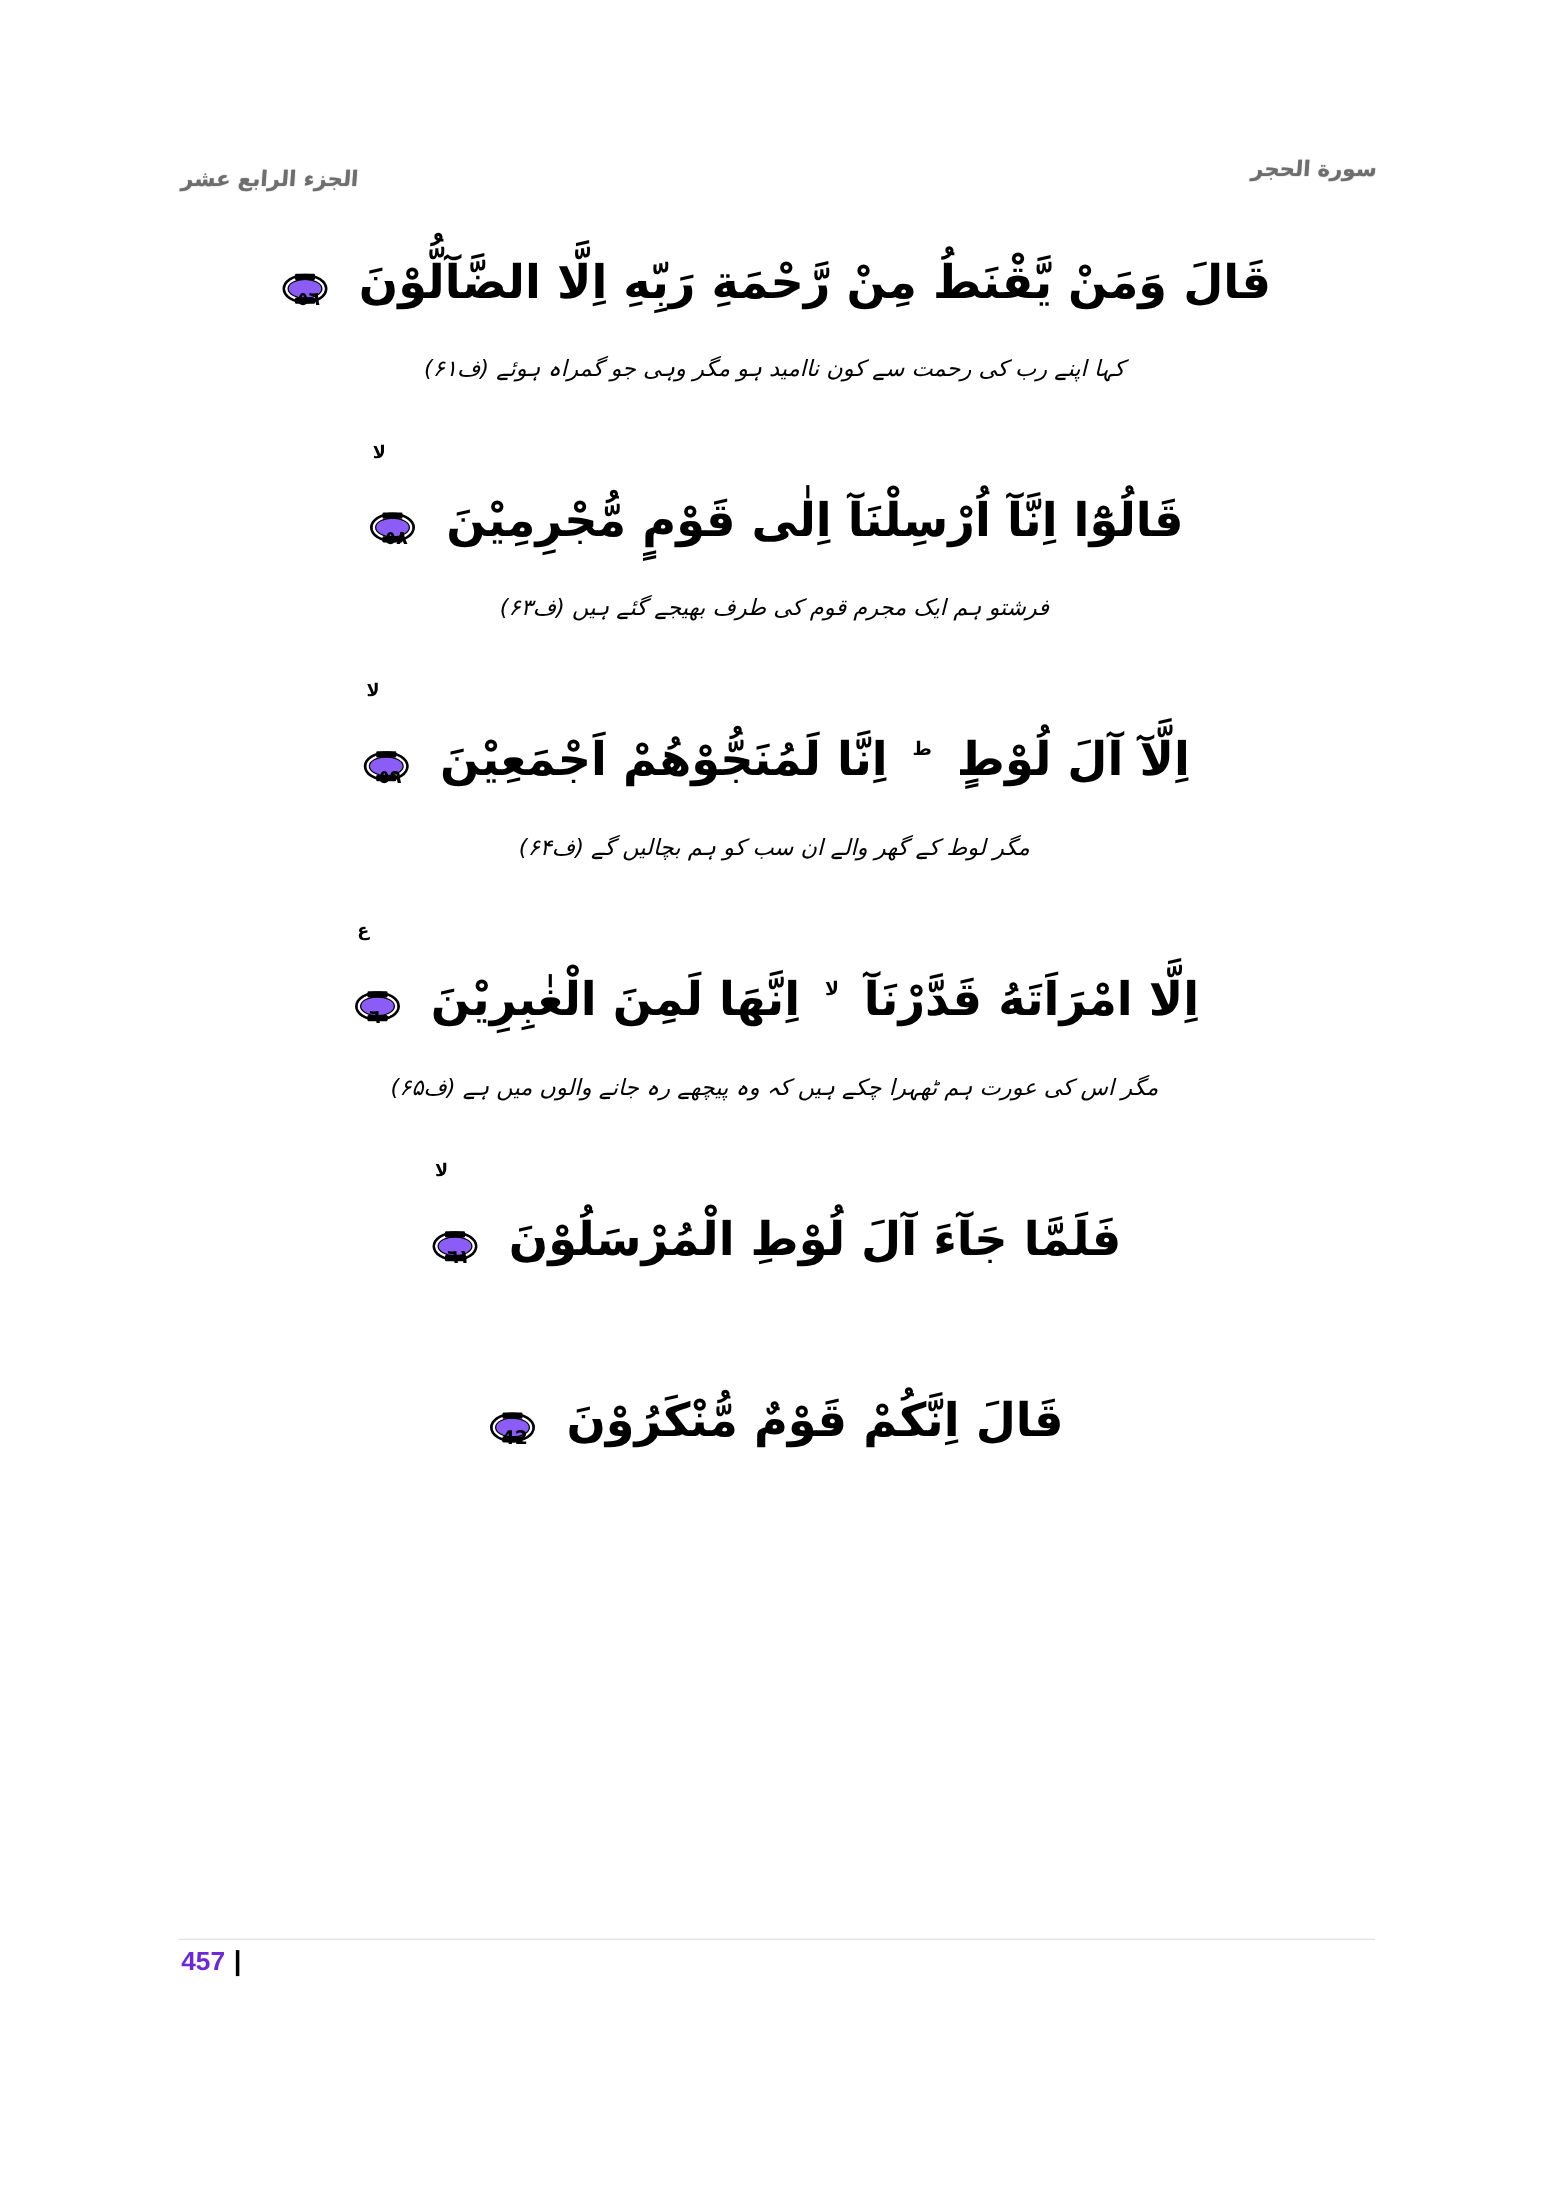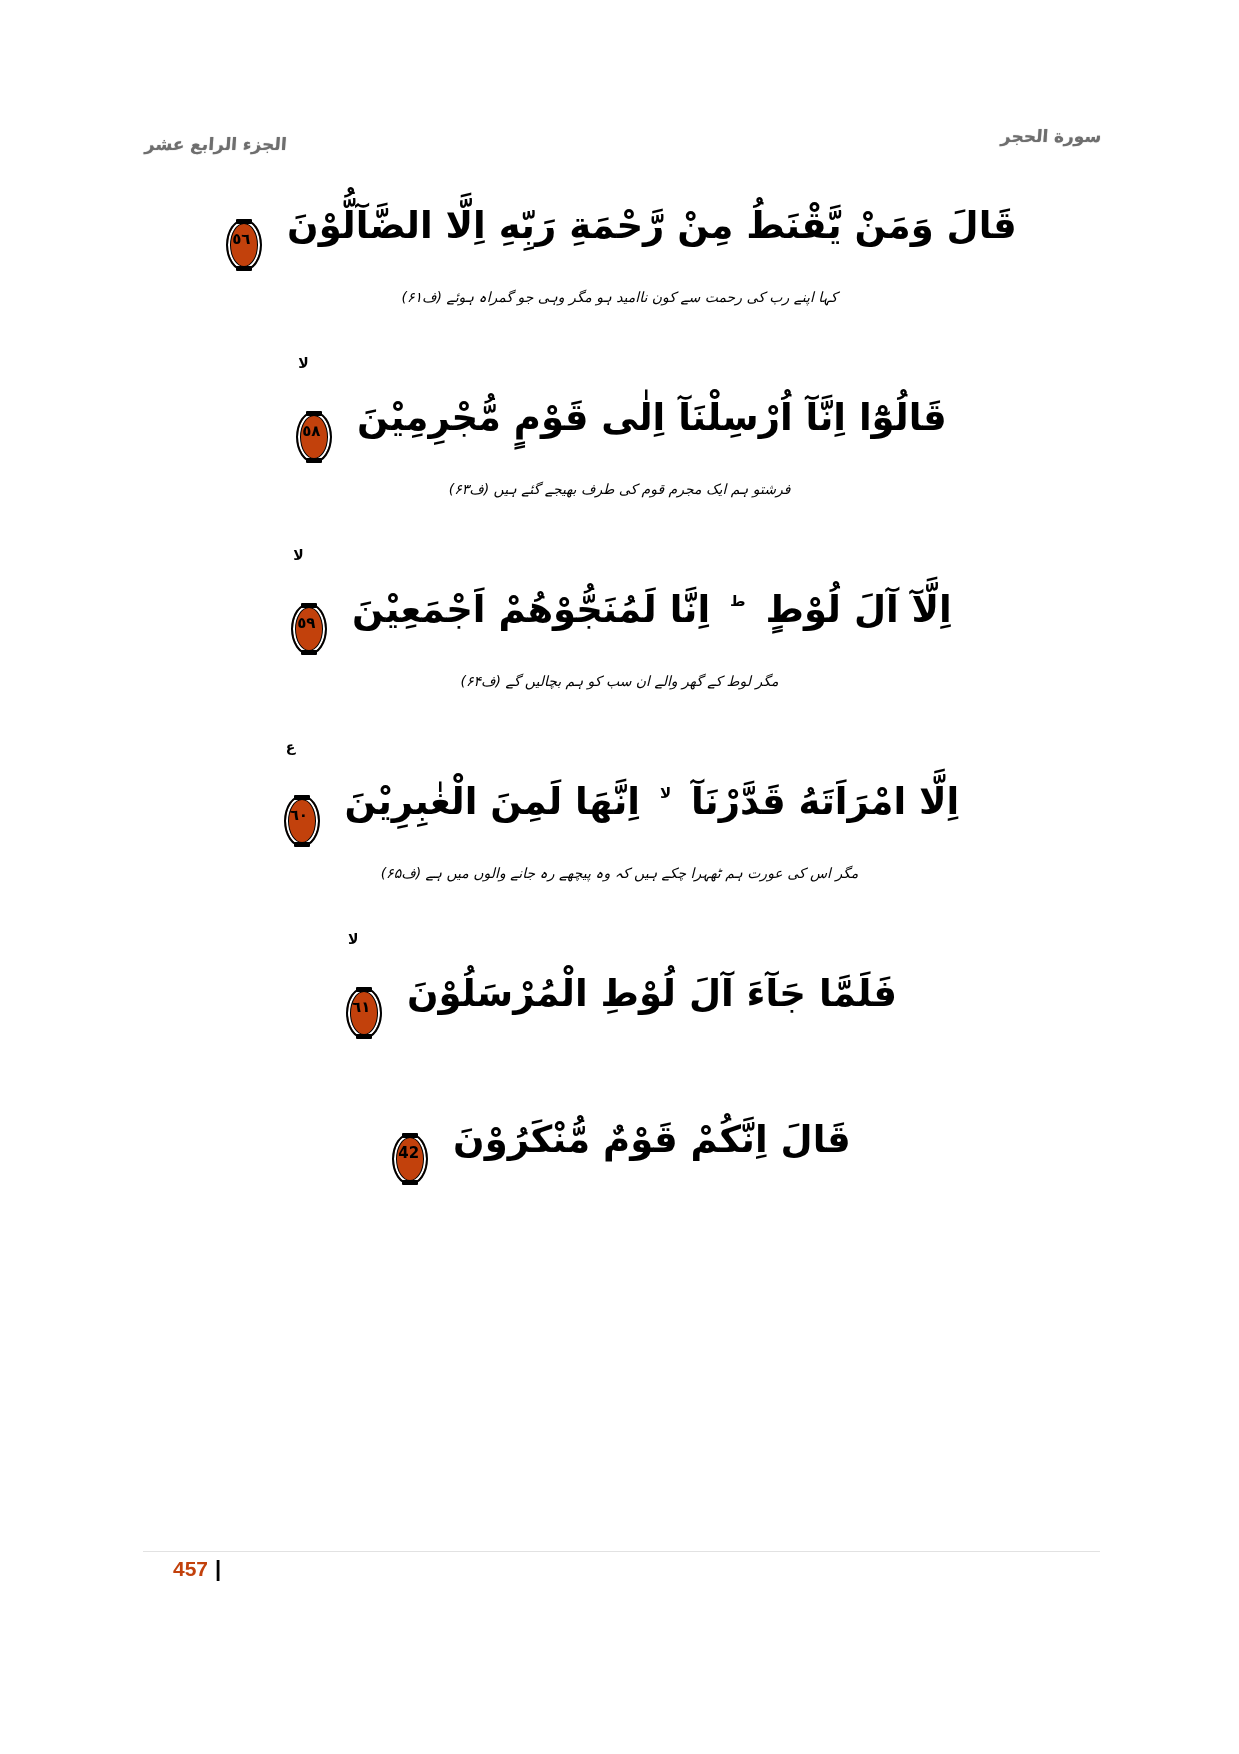--- a/index.html
+++ b/index.html
@@ -63,46 +63,46 @@
     top:-30px;
     left:2px;
     font-size:14px;
     font-weight:bold;
     line-height:14px;
   }
   .medallion{
     display:inline-block;
     box-sizing:border-box;
     min-width:36px;
-    height:52px;
+    height:24px;
     line-height:36px;
     padding:0 4px;
     border:2px solid #000;
     border-radius:50% 50%;
     font-size:15px;
     font-weight:bold;
-    text-align:left;
-    position:relative;
-    background:#c2410c;
+    text-align:right;
+    position:relative;
+    background:#8b5cf6;
     box-shadow:inset 0 0 0 2px #fff, inset 0 0 0 3px #000;
   }
   .medallion::before, .medallion::after{
     content:"";
     position:absolute;
     left:50%;
     transform:translateX(-50%);
     width:16px; height:5px;
     background:#000;
     border-radius:1px;
   }
   .medallion::before{ top:-2px; }
   .medallion::after{ bottom:-2px; }
   .urdu-line{
     direction:rtl;
-    font-size:14px;
+    font-size:18px;
     line-height:40px;
     margin-top:6px;
     font-style:italic;
   }
   
   .footer-rule{
     position:absolute;
     left:143px;
     top:1551px;
     width:957px;
@@ -111,22 +111,21 @@
   }
   .footer-text{
     position:absolute;
     left:145px;
     top:1556px;
     font-family:"Liberation Sans", sans-serif;
     font-size:21px;
   }
   .page-number{
     font-weight:bold;
-    color:#c2410c;
-    margin-left:28px;
+    color:#6d28d9;
   }
   .page-number-bar{
     color:#000;
     font-weight:bold;
     font-size:22px;
     margin-left:7px;
   }
 </style>
 </head>
 <body>

